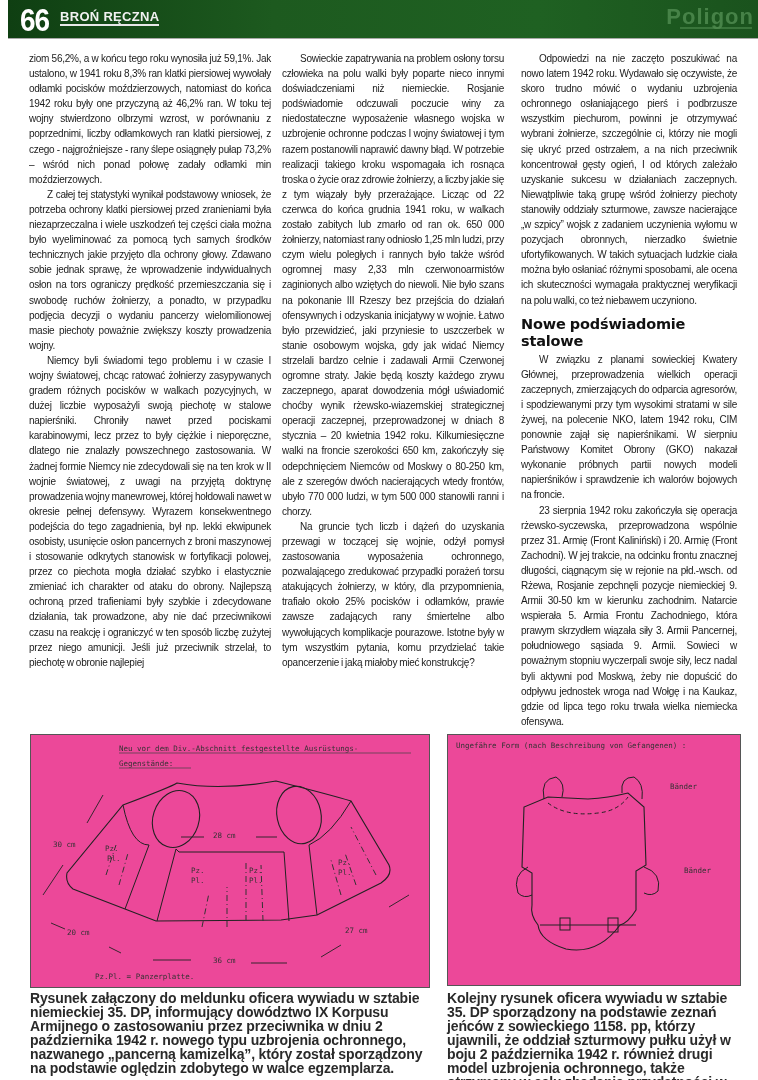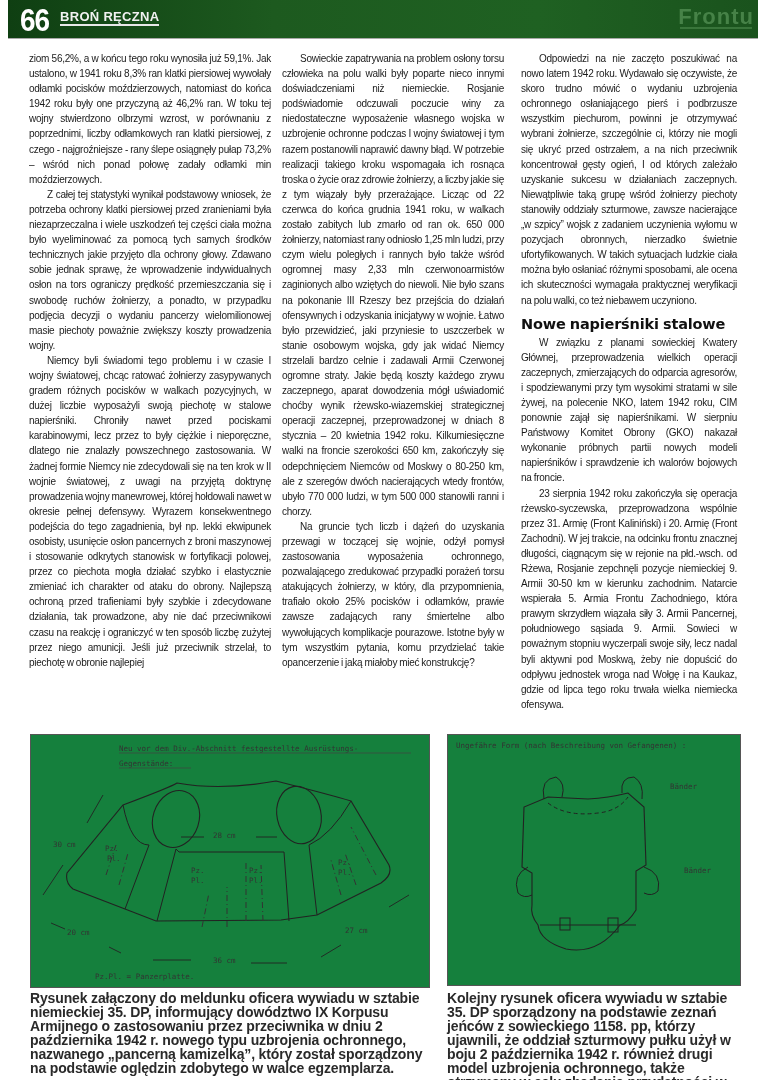--- a/index.html
+++ b/index.html
@@ -36,57 +36,57 @@
     .col1 { left: 29px; width: 242px; }
     .col2 { left: 282px; width: 222px; }
     .col3 { left: 521px; width: 216px; }
     .column p { margin: 0; text-indent: 18px; }
     .column p.noindent { text-indent: 0; }
     .column h2 {
       margin: 8px 0 2px 0; font-size: 14.5px; line-height: 17px; font-weight: bold; text-align: left;
       font-family: "DejaVu Sans", sans-serif; letter-spacing: -0.2px; color: #111;
     }
     .figure {
-      position: absolute; border: 1px solid #555; background: #15803d;
+      position: absolute; border: 1px solid #555; background: #ec4899;
     }
     .fig1 { left: 30px; top: 734px; width: 398px; height: 252px; }
     .fig2 { left: 447px; top: 734px; width: 284px; height: 250px; padding-left: 8px; }
     .figure svg { position: absolute; left: 0; top: 0; }
     .sk-text { font-family: "DejaVu Sans Mono", monospace; font-size: 7.5px; fill: #333; }
     .caption {
       position: absolute; font-family: "Liberation Sans", sans-serif; font-size: 14px; line-height: 14px;
       font-weight: bold; color: #2a2a2a; text-align: left; letter-spacing: -0.15px;
     }
     .cap1 { left: 30px; top: 991px; width: 400px; }
     .cap2 { left: 447px; top: 991px; width: 290px; }
   </style>
 </head>
 <body>
 
 <div class="header">
   <div class="page-num">66</div>
   <div class="section-title">Broń Ręczna</div>
-  <div class="logo">Frontu</div>
+  <div class="logo">Poligon</div>
   <div class="logo-underline"></div>
 </div>
 
 <div class="column col1">
   <p class="noindent">ziom 56,2%, a w końcu tego roku wynosiła już 59,1%. Jak ustalono, w 1941 roku 8,3% ran klatki piersiowej wywołały odłamki pocisków moździerzowych, natomiast do końca 1942 roku były one przyczyną aż 46,2% ran. W toku tej wojny stwierdzono olbrzymi wzrost, w porównaniu z poprzednimi, liczby odłamkowych ran klatki piersiowej, z czego - najgroźniejsze - rany ślepe osiągnęły pułap 73,2% – wśród nich ponad połowę zadały odłamki min moździerzowych.</p>
   <p>Z całej tej statystyki wynikał podstawowy wniosek, że potrzeba ochrony klatki piersiowej przed zranieniami była niezaprzeczalna i wiele uszkodzeń tej części ciała można było wyeliminować za pomocą tych samych środków technicznych jakie przyjęto dla ochrony głowy. Zdawano sobie jednak sprawę, że wprowadzenie indywidualnych osłon na tors ograniczy prędkość przemieszczania się i swobodę ruchów żołnierzy, a ponadto, w przypadku podjęcia decyzji o wydaniu pancerzy wielomilionowej masie piechoty poważnie zwiększy koszty prowadzenia wojny.</p>
   <p>Niemcy byli świadomi tego problemu i w czasie I wojny światowej, chcąc ratować żołnierzy zasypywanych gradem różnych pocisków w walkach pozycyjnych, w dużej liczbie wyposażyli swoją piechotę w stalowe napierśniki. Chroniły nawet przed pociskami karabinowymi, lecz przez to były ciężkie i nieporęczne, dlatego nie znalazły powszechnego zastosowania. W żadnej formie Niemcy nie zdecydowali się na ten krok w II wojnie światowej, z uwagi na przyjętą doktrynę prowadzenia wojny manewrowej, której hołdowali nawet w okresie pełnej defensywy. Wyrazem konsekwentnego podejścia do tego zagadnienia, był np. lekki ekwipunek osobisty, usunięcie osłon pancernych z broni maszynowej i stosowanie odkrytych stanowisk w fortyfikacji polowej, przez co piechota mogła działać szybko i elastycznie zmieniać ich charakter od ataku do obrony. Najlepszą ochroną przed trafieniami były szybkie i zdecydowane działania, tak prowadzone, aby nie dać przeciwnikowi czasu na reakcję i ograniczyć w ten sposób liczbę zużytej przez niego amunicji. Jeśli już przeciwnik strzelał, to piechotę w obronie najlepiej</p>
 </div>
 
 <div class="column col2">
   <p>Sowieckie zapatrywania na problem osłony torsu człowieka na polu walki były poparte nieco innymi doświadczeniami niż niemieckie. Rosjanie podświadomie odczuwali poczucie winy za niedostateczne wyposażenie własnego wojska w uzbrojenie ochronne podczas I wojny światowej i tym razem postanowili naprawić dawny błąd. W potrzebie realizacji takiego kroku wspomagała ich rosnąca troska o życie oraz zdrowie żołnierzy, a liczby jakie się z tym wiązały były przerażające. Licząc od 22 czerwca do końca grudnia 1941 roku, w walkach zostało zabitych lub zmarło od ran ok. 650 000 żołnierzy, natomiast rany odniosło 1,25 mln ludzi, przy czym wielu poległych i rannych było także wśród ogromnej masy 2,33 mln czerwonoarmistów zaginionych albo wziętych do niewoli. Nie było szans na pokonanie III Rzeszy bez przejścia do działań ofensywnych i odzyskania inicjatywy w wojnie. Łatwo było przewidzieć, jaki przyniesie to uszczerbek w stanie osobowym wojska, gdy jak widać Niemcy strzelali bardzo celnie i zadawali Armii Czerwonej ogromne straty. Jakie będą koszty każdego zrywu zaczepnego, aparat dowodzenia mógł uświadomić choćby wynik rżewsko-wiazemskiej strategicznej operacji zaczepnej, przeprowadzonej w dniach 8 stycznia – 20 kwietnia 1942 roku. Kilkumiesięczne walki na froncie szerokości 650 km, zakończyły się odepchnięciem Niemców od Moskwy o 80-250 km, ale z szeregów dwóch nacierających wtedy frontów, ubyło 770 000 ludzi, w tym 500 000 stanowili ranni i chorzy.</p>
   <p>Na gruncie tych liczb i dążeń do uzyskania przewagi w toczącej się wojnie, odżył pomysł zastosowania wyposażenia ochronnego, pozwalającego zredukować przypadki porażeń torsu atakujących żołnierzy, w który, dla przypomnienia, trafiało około 25% pocisków i odłamków, prawie zawsze zadających rany śmiertelne albo wywołujących komplikacje pourazowe. Istotne były w tym wszystkim pytania, komu przydzielać takie opancerzenie i jaką miałoby mieć konstrukcję?</p>
 </div>
 
 <div class="column col3">
   <p>Odpowiedzi na nie zaczęto poszukiwać na nowo latem 1942 roku. Wydawało się oczywiste, że skoro trudno mówić o wydaniu uzbrojenia ochronnego osłaniającego pierś i podbrzusze wszystkim piechurom, powinni je otrzymywać wybrani żołnierze, szczególnie ci, którzy nie mogli się ukryć przed ostrzałem, a na nich przeciwnik koncentrował gęsty ogień, I od których zależało uzyskanie sukcesu w działaniach zaczepnych. Niewątpliwie taką grupę wśród żołnierzy piechoty stanowiły oddziały szturmowe, zawsze nacierające „w szpicy” wojsk z zadaniem uczynienia wyłomu w pozycjach obronnych, nierzadko świetnie ufortyfikowanych. W takich sytuacjach ludzkie ciała można było osłaniać różnymi sposobami, ale ocena ich skuteczności wymagała praktycznej weryfikacji na polu walki, co też niebawem uczyniono.</p>
-  <h2>Nowe napierśniki stalowe</h2>
+  <h2>Nowe podświadomie stalowe</h2>
   <p>W związku z planami sowieckiej Kwatery Głównej, przeprowadzenia wielkich operacji zaczepnych, zmierzających do odparcia agresorów, i spodziewanymi przy tym wysokimi stratami w sile żywej, na polecenie NKO, latem 1942 roku, CIM ponownie zajął się napierśnikami. W sierpniu Państwowy Komitet Obrony (GKO) nakazał wykonanie próbnych partii nowych modeli napierśników i sprawdzenie ich walorów bojowych na froncie.</p>
   <p>23 sierpnia 1942 roku zakończyła się operacja rżewsko-syczewska, przeprowadzona wspólnie przez 31. Armię (Front Kaliniński) i 20. Armię (Front Zachodni). W jej trakcie, na odcinku frontu znacznej długości, ciągnącym się w rejonie na płd.-wsch. od Rżewa, Rosjanie zepchnęli pozycje niemieckiej 9. Armii 30-50 km w kierunku zachodnim. Natarcie wspierała 5. Armia Frontu Zachodniego, która prawym skrzydłem wiązała siły 3. Armii Pancernej, południowego sąsiada 9. Armii. Sowieci w poważnym stopniu wyczerpali swoje siły, lecz nadal byli aktywni pod Moskwą, żeby nie dopuścić do odpływu jednostek wroga nad Wołgę i na Kaukaz, gdzie od lipca tego roku trwała wielka niemiecka ofensywa.</p>
 </div>
 
 <div class="figure fig1">
   <svg width="398" height="252" viewBox="0 0 398 252">
     <text class="sk-text" x="88" y="16">Neu vor dem Div.-Abschnitt festgestellte Ausrüstungs-</text>
     <line x1="88" y1="18" x2="380" y2="18" stroke="#444" stroke-width="0.7"></line>
     <text class="sk-text" x="88" y="31">Gegenstände:</text>
     <line x1="88" y1="33" x2="160" y2="33" stroke="#444" stroke-width="0.7"></line>

